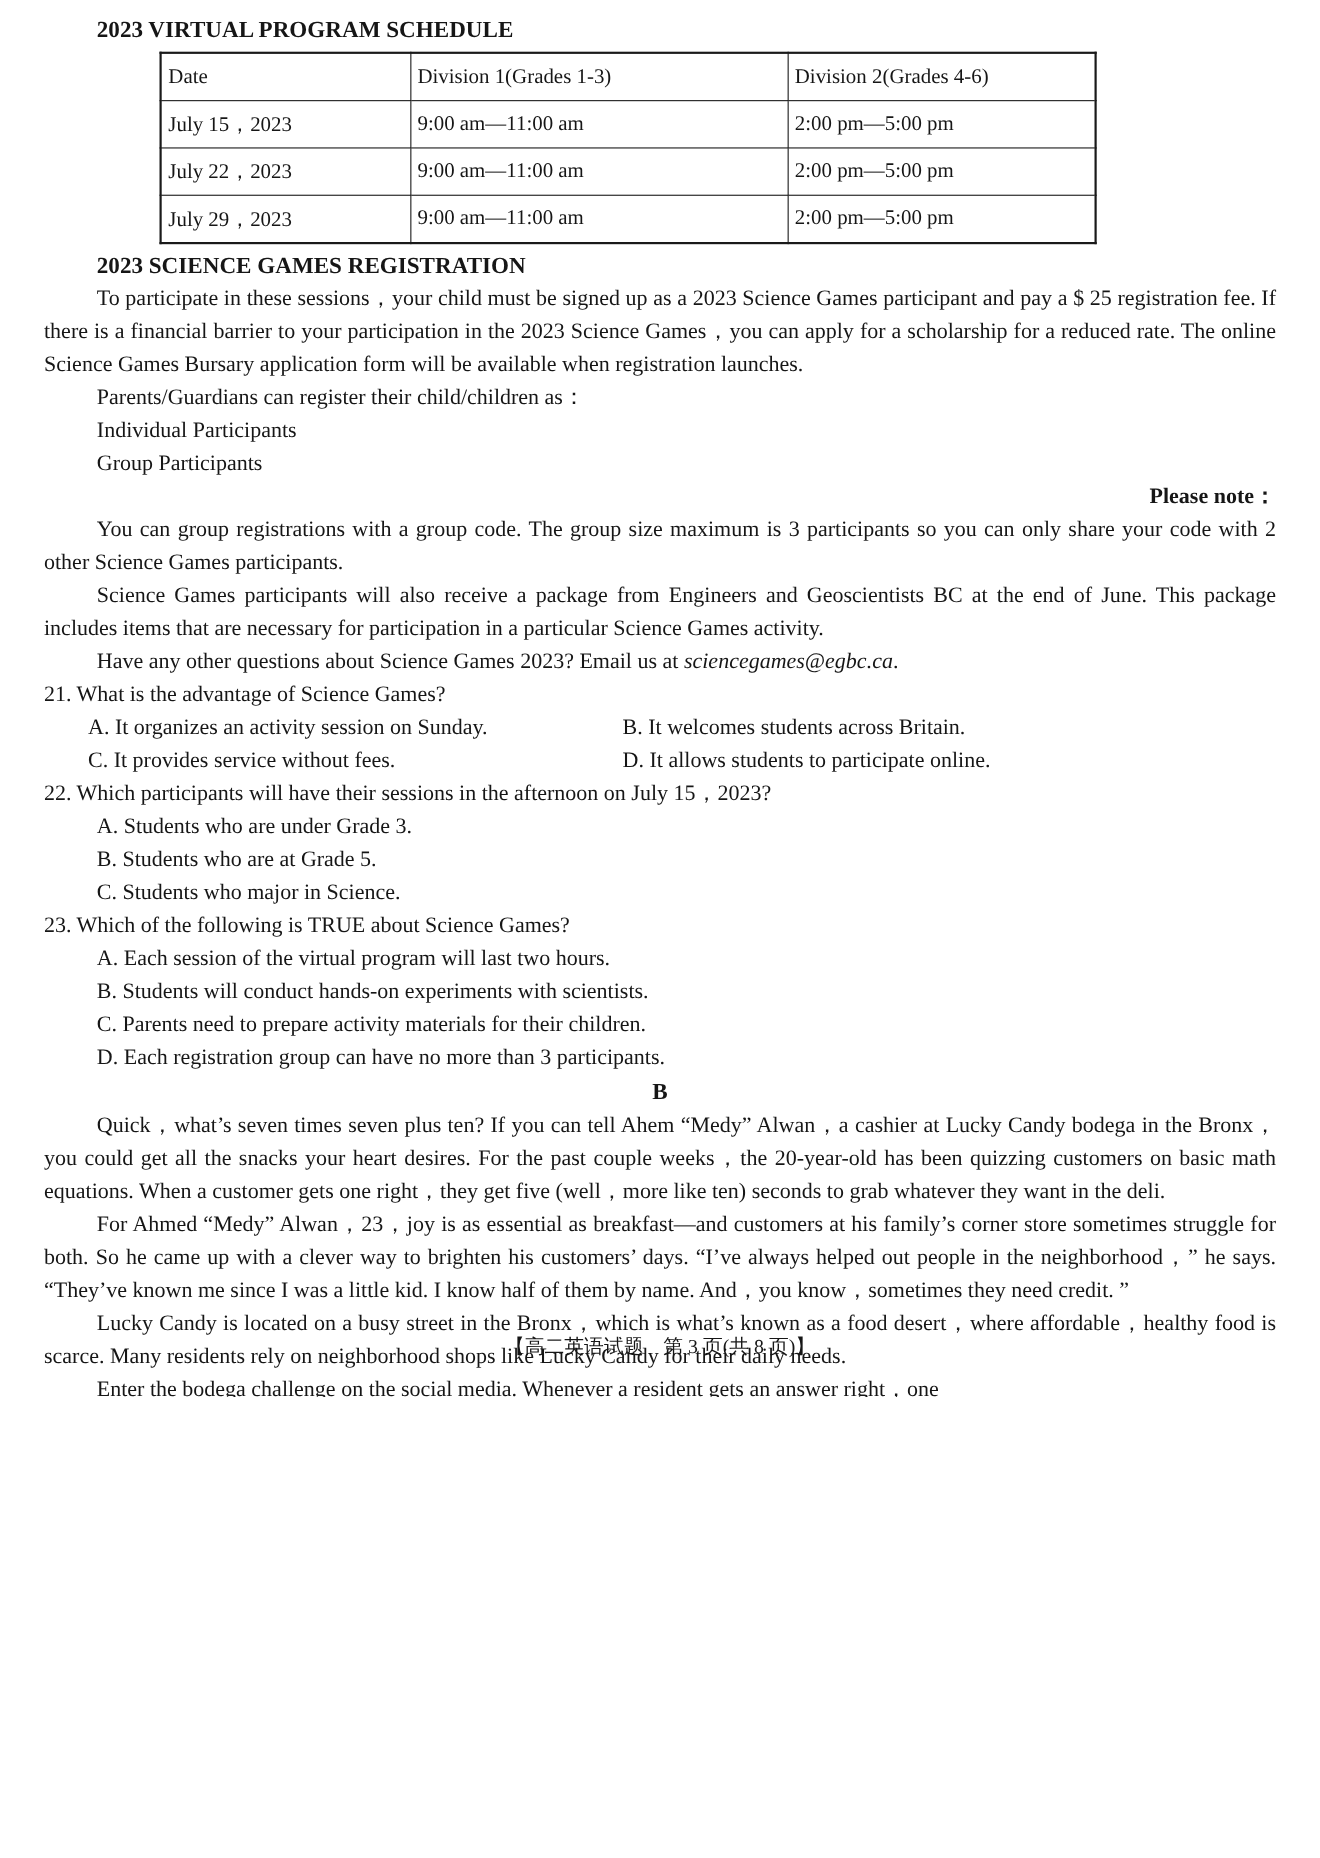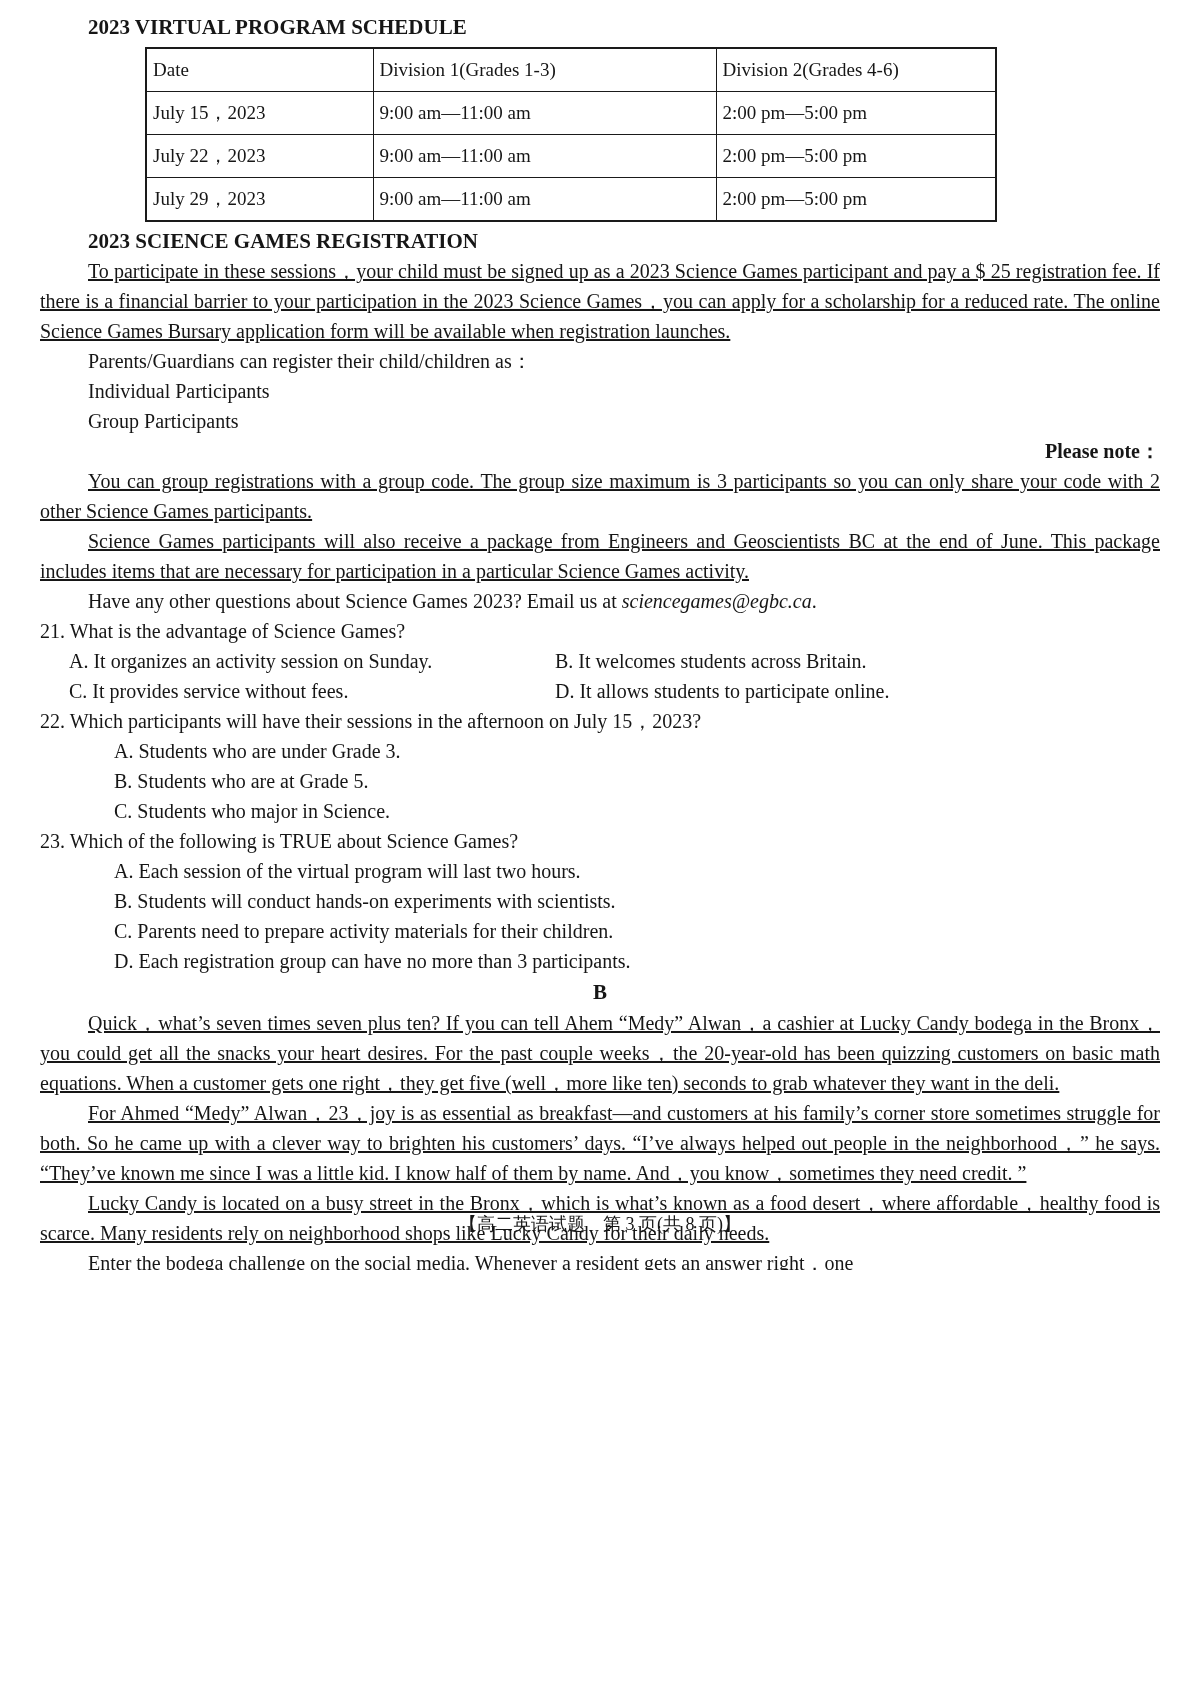--- a/index.html
+++ b/index.html
@@ -41,27 +41,27 @@
     vertical-align: middle;
     font-size: 19px;
     font-weight: normal;
   }
   p.body {
     font-size: 20px;
     line-height: 30px;
     margin: 0;
   }
   .indent { text-indent: 48px; }
-  .justify { text-align: justify; text-decoration: underline; }
+  .justify { text-align: justify; }
   .bold { font-weight: bold; text-align: right; }
-  p.opt { margin-left: 74px; }
+  p.opt { margin-left: 48px; }
   .opt-row {
     display: grid;
     grid-template-columns: 486px auto;
-    margin-left: 29px;
+    margin-left: 40px;
     font-size: 20px;
     line-height: 30px;
   }
   .section-label {
     font-size: 21px;
     line-height: 32px;
     font-weight: bold;
     text-align: center;
     margin: 0;
   }

